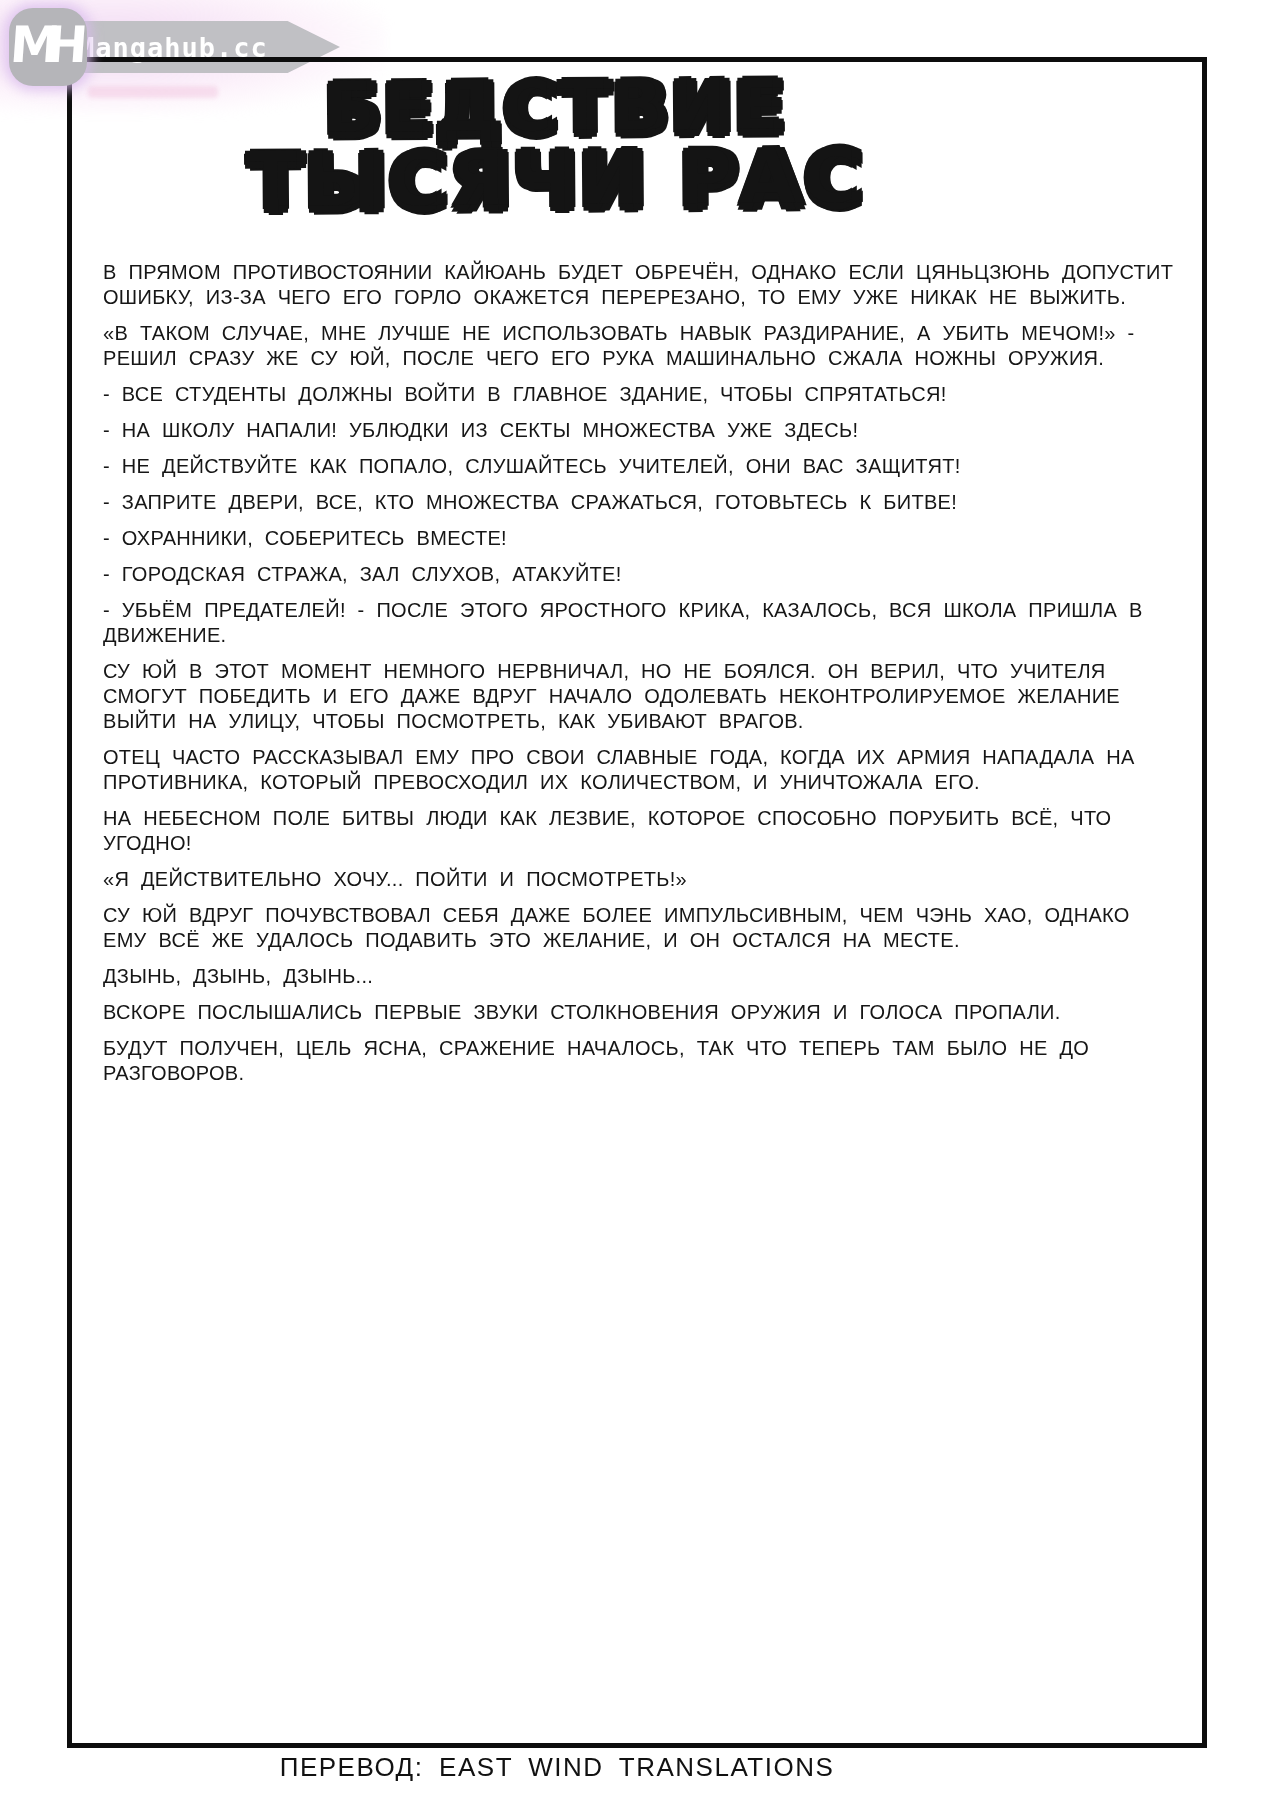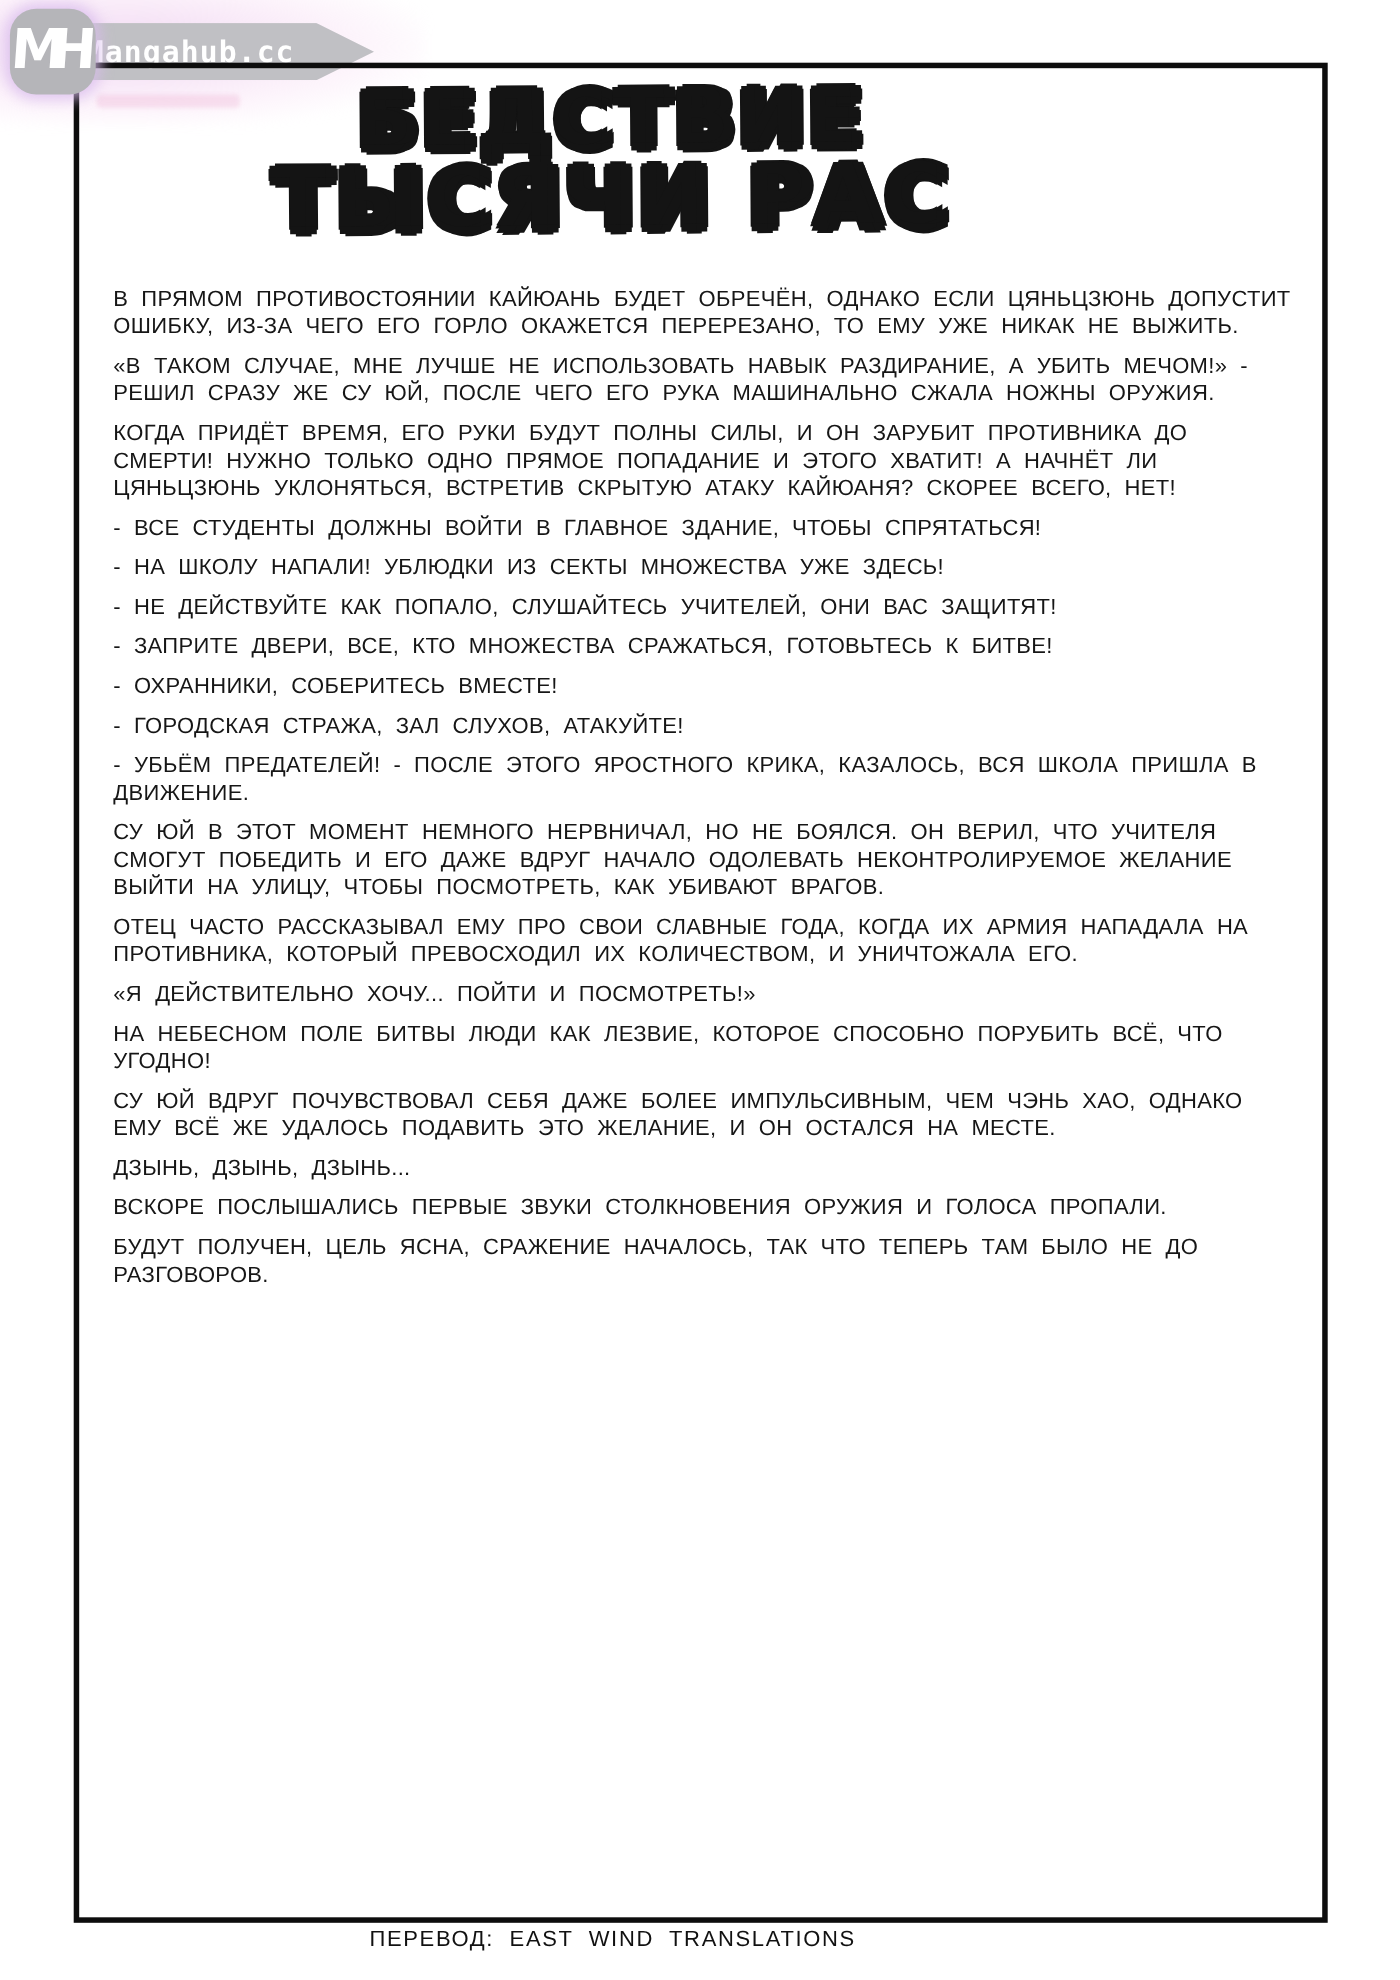--- a/index.html
+++ b/index.html
@@ -66,21 +66,21 @@
   
   .content{
     position:absolute;left:103px;top:260px;width:1078px;z-index:3;
     color:#161616;font-size:20px;line-height:25px;
     letter-spacing:.3px;word-spacing:6px;
   }
   .content p{margin:0 0 11px 0;}
   
   .footer{
     position:absolute;left:67px;top:1752px;width:980px;z-index:3;
-    text-align:center;color:#111111;font-size:20px;
+    text-align:center;color:#111111;font-size:26px;
     letter-spacing:1.5px;word-spacing:7px;
   }
 </style>
 </head>
 <body>
 
 <div class="page">
 
   <div class="frame"></div>
 
@@ -96,32 +96,31 @@
   </div>
 
   <div class="title">
     <div class="t1">БЕДСТВИЕ</div>
     <div class="t2">ТЫСЯЧИ РАС</div>
   </div>
 
   <div class="content">
     <p>В ПРЯМОМ ПРОТИВОСТОЯНИИ КАЙЮАНЬ БУДЕТ ОБРЕЧЁН, ОДНАКО ЕСЛИ ЦЯНЬЦЗЮНЬ ДОПУСТИТ ОШИБКУ, ИЗ-ЗА ЧЕГО ЕГО ГОРЛО ОКАЖЕТСЯ ПЕРЕРЕЗАНО, ТО ЕМУ УЖЕ НИКАК НЕ ВЫЖИТЬ.</p>
     <p>«В ТАКОМ СЛУЧАЕ, МНЕ ЛУЧШЕ НЕ ИСПОЛЬЗОВАТЬ НАВЫК РАЗДИРАНИЕ, А УБИТЬ МЕЧОМ!» - РЕШИЛ СРАЗУ ЖЕ СУ ЮЙ, ПОСЛЕ ЧЕГО ЕГО РУКА МАШИНАЛЬНО СЖАЛА НОЖНЫ ОРУЖИЯ.</p>
-    <p>КОГДА ПРИДЁТ ВРЕМЯ, ЕГО РУКИ БУДУТ ПОЛНЫ СИЛЫ, И ОН ЗАРУБИТ ПРОТИВНИКА ДО СМЕРТИ! НУЖНО ТОЛЬКО ОДНО ПРЯМОЕ ПОПАДАНИЕ И ЭТОГО ХВАТИТ! А НАЧНЁТ ЛИ ЦЯНЬЦЗЮНЬ УКЛОНЯТЬСЯ, ВСТРЕТИВ СКРЫТУЮ АТАКУ КАЙЮАНЯ? СКОРЕЕ ВСЕГО, НЕТ!</p>
     <p>- ВСЕ СТУДЕНТЫ ДОЛЖНЫ ВОЙТИ В ГЛАВНОЕ ЗДАНИЕ, ЧТОБЫ СПРЯТАТЬСЯ!</p>
     <p>- НА ШКОЛУ НАПАЛИ! УБЛЮДКИ ИЗ СЕКТЫ МНОЖЕСТВА УЖЕ ЗДЕСЬ!</p>
     <p>- НЕ ДЕЙСТВУЙТЕ КАК ПОПАЛО, СЛУШАЙТЕСЬ УЧИТЕЛЕЙ, ОНИ ВАС ЗАЩИТЯТ!</p>
     <p>- ЗАПРИТЕ ДВЕРИ, ВСЕ, КТО МНОЖЕСТВА СРАЖАТЬСЯ, ГОТОВЬТЕСЬ К БИТВЕ!</p>
     <p>- ОХРАННИКИ, СОБЕРИТЕСЬ ВМЕСТЕ!</p>
     <p>- ГОРОДСКАЯ СТРАЖА, ЗАЛ СЛУХОВ, АТАКУЙТЕ!</p>
     <p>- УБЬЁМ ПРЕДАТЕЛЕЙ! - ПОСЛЕ ЭТОГО ЯРОСТНОГО КРИКА, КАЗАЛОСЬ, ВСЯ ШКОЛА ПРИШЛА В ДВИЖЕНИЕ.</p>
     <p>СУ ЮЙ В ЭТОТ МОМЕНТ НЕМНОГО НЕРВНИЧАЛ, НО НЕ БОЯЛСЯ. ОН ВЕРИЛ, ЧТО УЧИТЕЛЯ СМОГУТ ПОБЕДИТЬ И ЕГО ДАЖЕ ВДРУГ НАЧАЛО ОДОЛЕВАТЬ НЕКОНТРОЛИРУЕМОЕ ЖЕЛАНИЕ ВЫЙТИ НА УЛИЦУ, ЧТОБЫ ПОСМОТРЕТЬ, КАК УБИВАЮТ ВРАГОВ.</p>
     <p>ОТЕЦ ЧАСТО РАССКАЗЫВАЛ ЕМУ ПРО СВОИ СЛАВНЫЕ ГОДА, КОГДА ИХ АРМИЯ НАПАДАЛА НА ПРОТИВНИКА, КОТОРЫЙ ПРЕВОСХОДИЛ ИХ КОЛИЧЕСТВОМ, И УНИЧТОЖАЛА ЕГО.</p>
+    <p>НА НЕБЕСНОМ ПОЛЕ БИТВЫ ЛЮДИ КАК ЛЕЗВИЕ, КОТОРОЕ СПОСОБНО ПОРУБИТЬ ВСЁ, ЧТО УГОДНО!</p>
     <p>«Я ДЕЙСТВИТЕЛЬНО ХОЧУ... ПОЙТИ И ПОСМОТРЕТЬ!»</p>
-    <p>НА НЕБЕСНОМ ПОЛЕ БИТВЫ ЛЮДИ КАК ЛЕЗВИЕ, КОТОРОЕ СПОСОБНО ПОРУБИТЬ ВСЁ, ЧТО УГОДНО!</p>
     <p>СУ ЮЙ ВДРУГ ПОЧУВСТВОВАЛ СЕБЯ ДАЖЕ БОЛЕЕ ИМПУЛЬСИВНЫМ, ЧЕМ ЧЭНЬ ХАО, ОДНАКО ЕМУ ВСЁ ЖЕ УДАЛОСЬ ПОДАВИТЬ ЭТО ЖЕЛАНИЕ, И ОН ОСТАЛСЯ НА МЕСТЕ.</p>
     <p>ДЗЫНЬ, ДЗЫНЬ, ДЗЫНЬ...</p>
     <p>ВСКОРЕ ПОСЛЫШАЛИСЬ ПЕРВЫЕ ЗВУКИ СТОЛКНОВЕНИЯ ОРУЖИЯ И ГОЛОСА ПРОПАЛИ.</p>
     <p>БУДУТ ПОЛУЧЕН, ЦЕЛЬ ЯСНА, СРАЖЕНИЕ НАЧАЛОСЬ, ТАК ЧТО ТЕПЕРЬ ТАМ БЫЛО НЕ ДО РАЗГОВОРОВ.</p>
   </div>
 
   <div class="footer">ПЕРЕВОД: EAST WIND TRANSLATIONS</div>
 
 </div>
 

